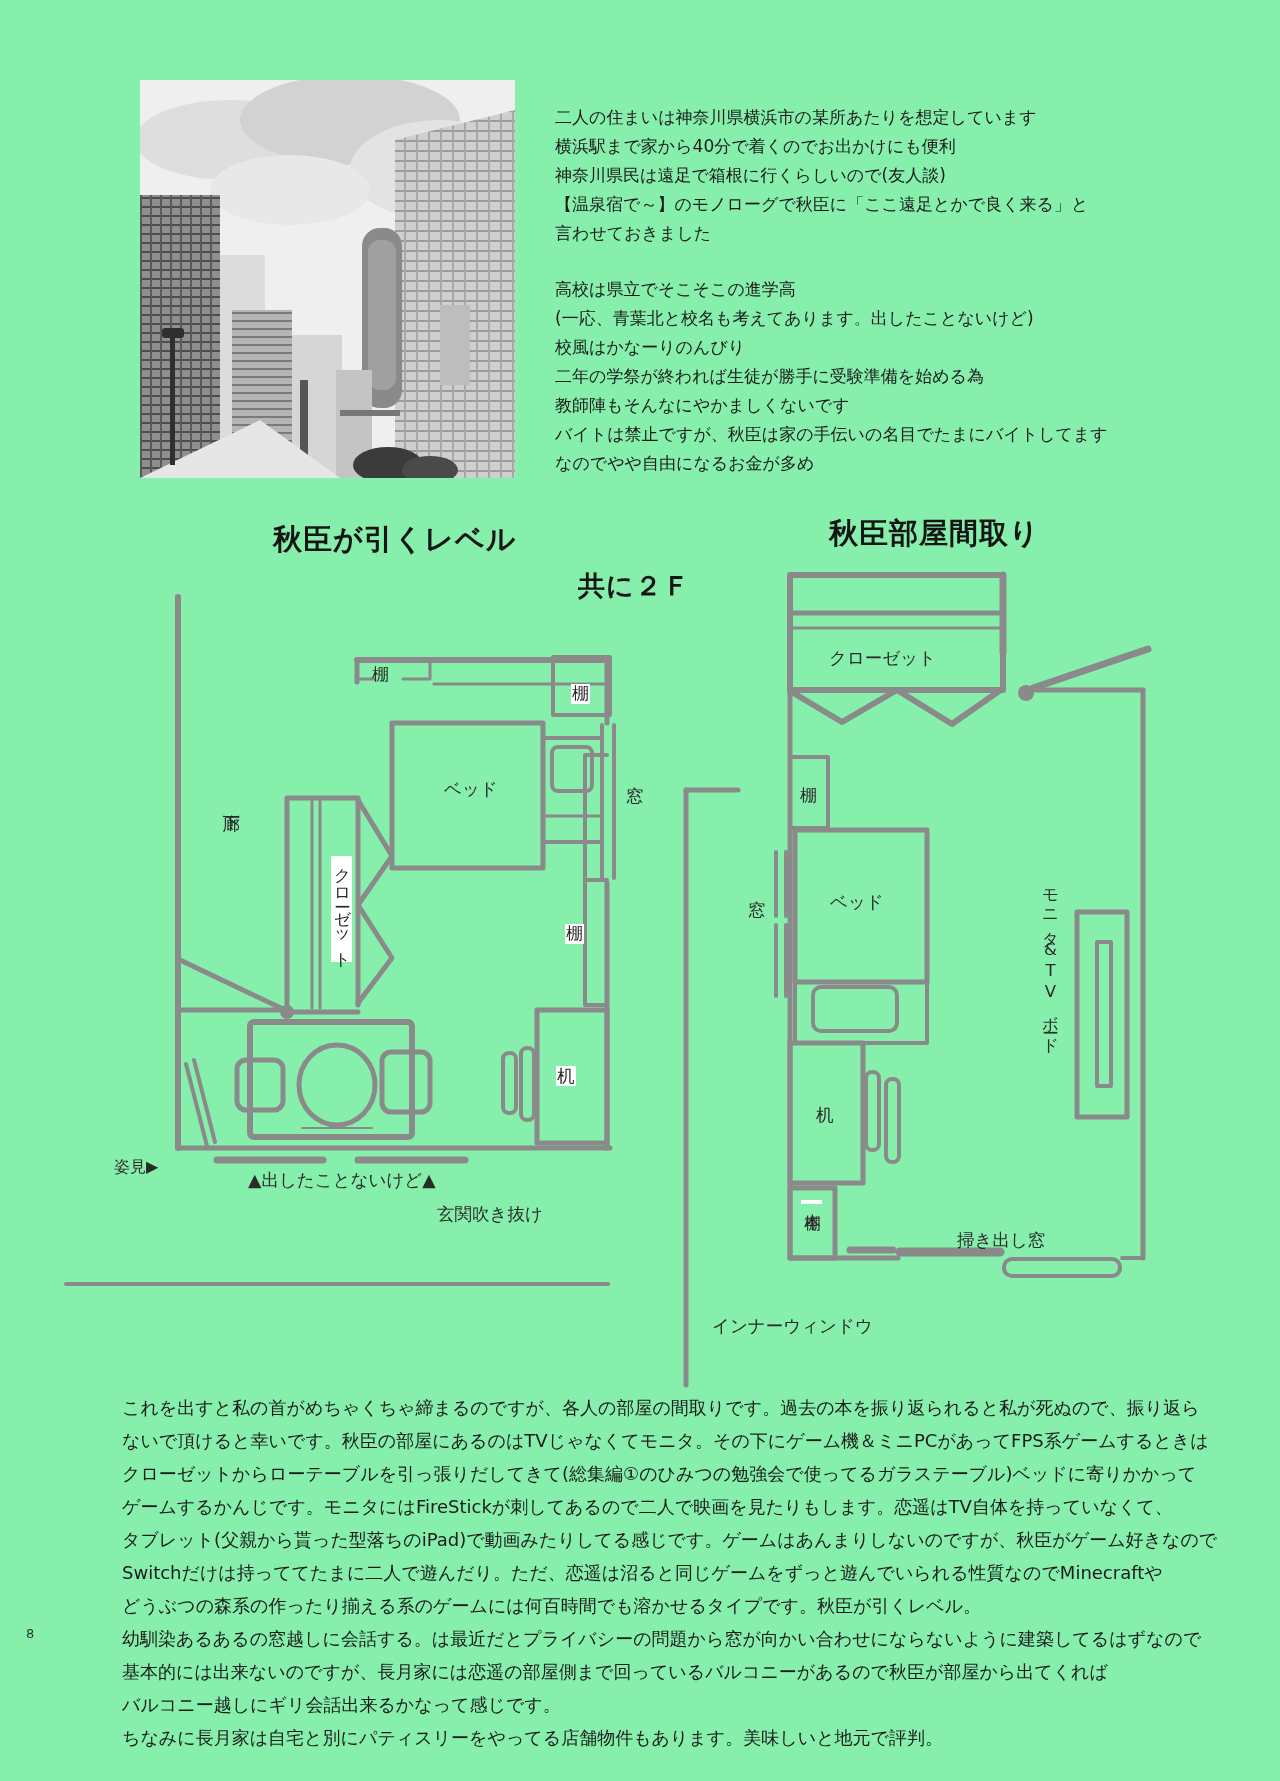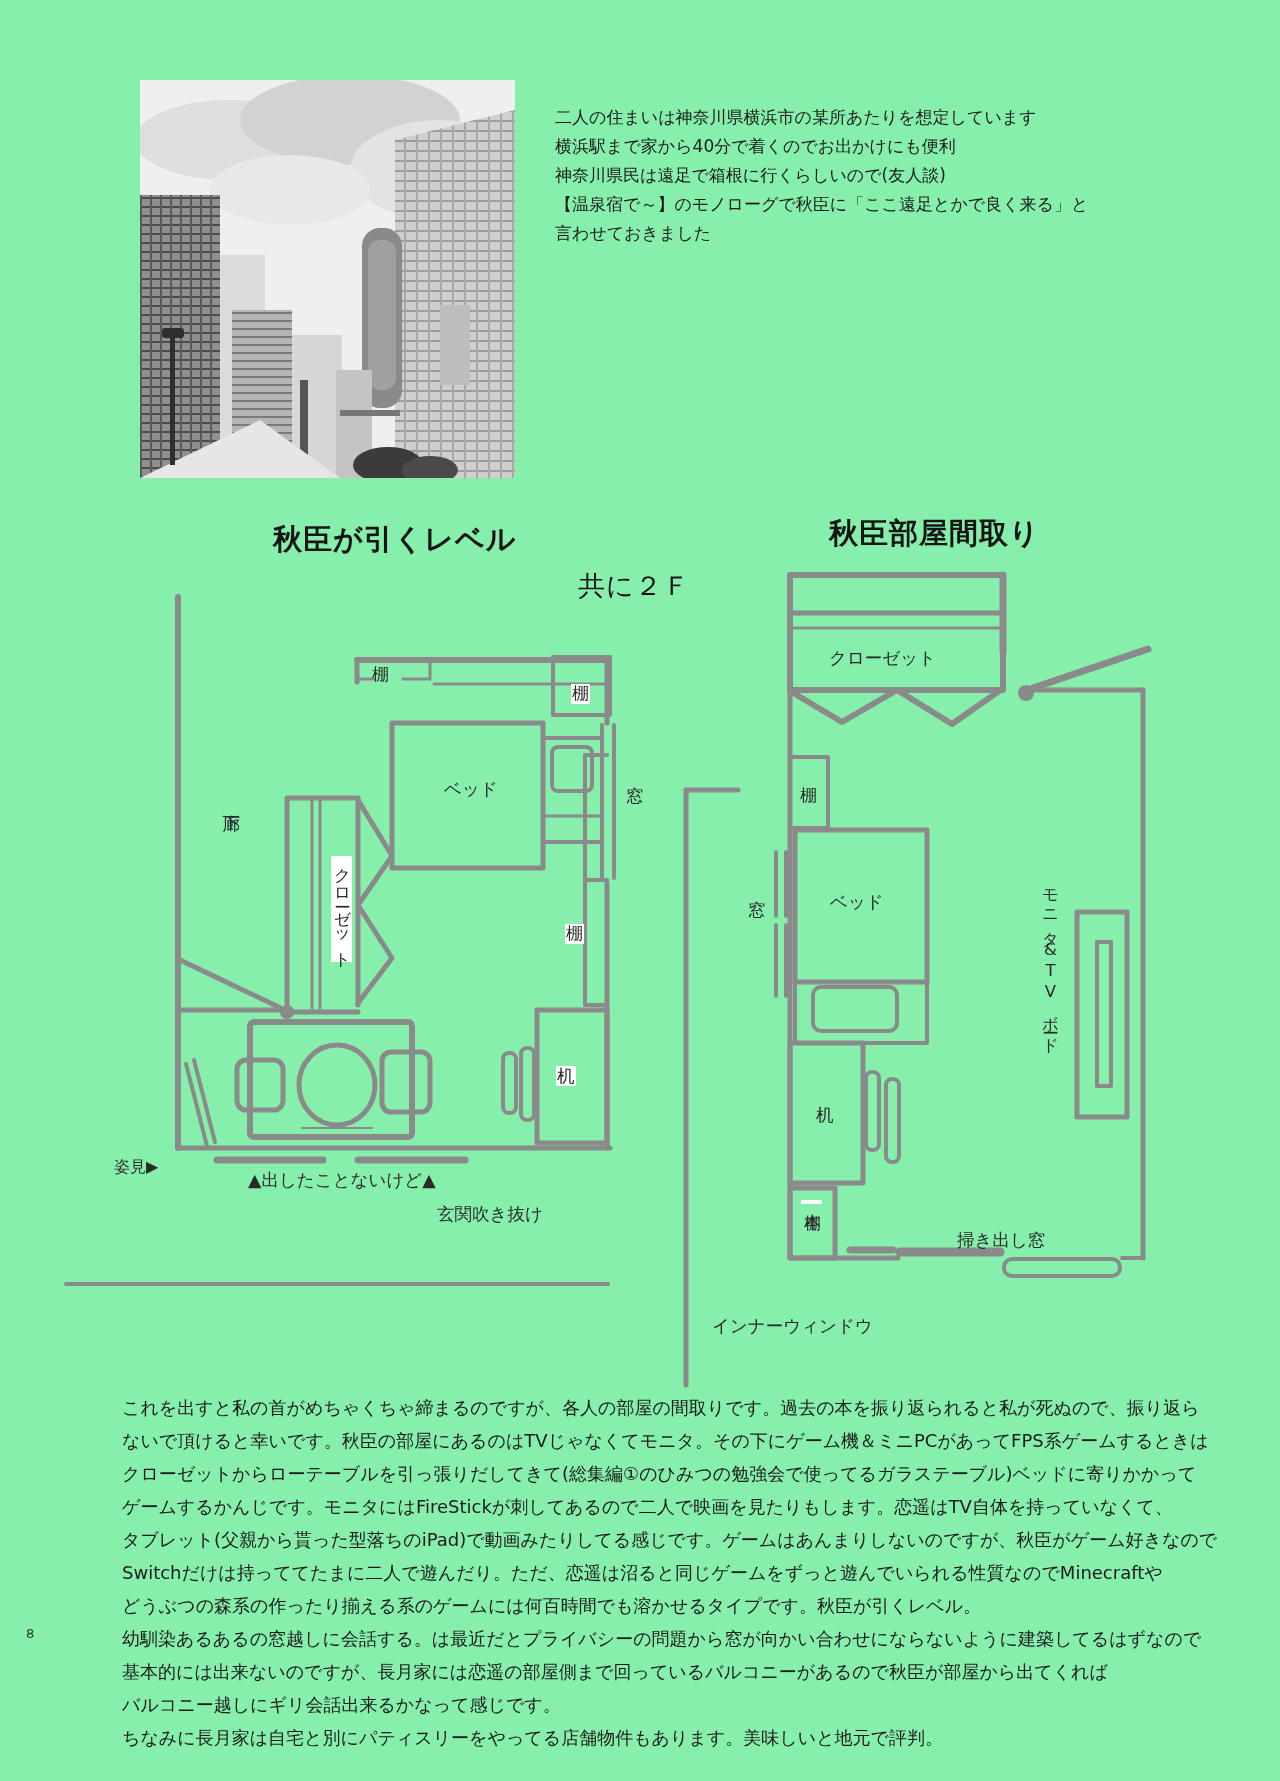--- a/index.html
+++ b/index.html
@@ -1,21 +1,21 @@
 <!DOCTYPE html>
 <html><head>
 <meta charset="utf-8">
 <style>
   html,body{margin:0;padding:0;background:#ffffff;}
   #page{position:relative;width:1280px;height:1781px;background:#86efac;overflow:hidden;
         font-family:"DejaVu Sans","Liberation Sans",sans-serif;}
   .para{position:absolute;font-size:17px;line-height:29px;color:#1b1b1b;white-space:pre-line;}
   .para.bottom{font-size:18px;line-height:33px;}
   .title{position:absolute;font-size:29px;font-weight:700;color:#151515;letter-spacing:1px;white-space:nowrap;}
-  .subtitle{position:absolute;font-size:27px;font-weight:400;color:#151515;letter-spacing:1px;white-space:nowrap;}
+  .subtitle{position:absolute;font-size:27px;font-weight:700;color:#151515;letter-spacing:1px;white-space:nowrap;}
   .lbl{position:absolute;font-size:17.5px;line-height:1.15;color:#2a2a2a;white-space:nowrap;}
   .lbl.small{font-size:17px;}
   .vtext{writing-mode:vertical-rl;text-orientation:upright;letter-spacing:2px;}
   .whitebg{background:#ffffff;padding:0 1px;}
   .pagenum{position:absolute;font-size:13px;color:#333;}
   .photo{position:absolute;left:140px;top:80px;width:375px;height:398px;}
   svg.planes{position:absolute;left:0;top:0;}
 </style>
 </head>
 <body>
@@ -62,20 +62,27 @@
       <rect x="200" y="330" width="60" height="6" fill="#777"></rect>
       <rect x="300" y="225" width="30" height="80" fill="#bdbdbd"></rect>
     </svg>
   </div>
 
   <div class="para" style="left:555px;top:103px;">二人の住まいは神奈川県横浜市の某所あたりを想定しています
 横浜駅まで家から40分で着くのでお出かけにも便利
 神奈川県民は遠足で箱根に行くらしいので(友人談)
 【温泉宿で～】のモノローグで秋臣に「ここ遠足とかで良く来る」と
 言わせておきました</div>
+  <div class="para" style="left:555px;top:275px;">高校は県立でそこそこの進学高
+(一応、青葉北と校名も考えてあります。出したことないけど)
+校風はかなーりのんびり
+二年の学祭が終われば生徒が勝手に受験準備を始める為
+教師陣もそんなにやかましくないです
+バイトは禁止ですが、秋臣は家の手伝いの名目でたまにバイトしてます
+なのでやや自由になるお金が多め</div>
 
   <div class="title" style="left:273px;top:520px;">秋臣が引くレベル</div>
   <div class="title" style="left:829px;top:514px;">秋臣部屋間取り</div>
   <div class="subtitle" style="left:578px;top:568px;">共に２Ｆ</div>
 
   <svg class="planes" width="1280" height="1781" viewBox="0 0 1280 1781" fill="none" stroke="#8a8a8a" stroke-linecap="round" stroke-linejoin="round">
 
     <g>
       <path d="M178,597 V1148" stroke-width="6"></path>
       <path d="M178,1148 H610" stroke-width="5"></path>

